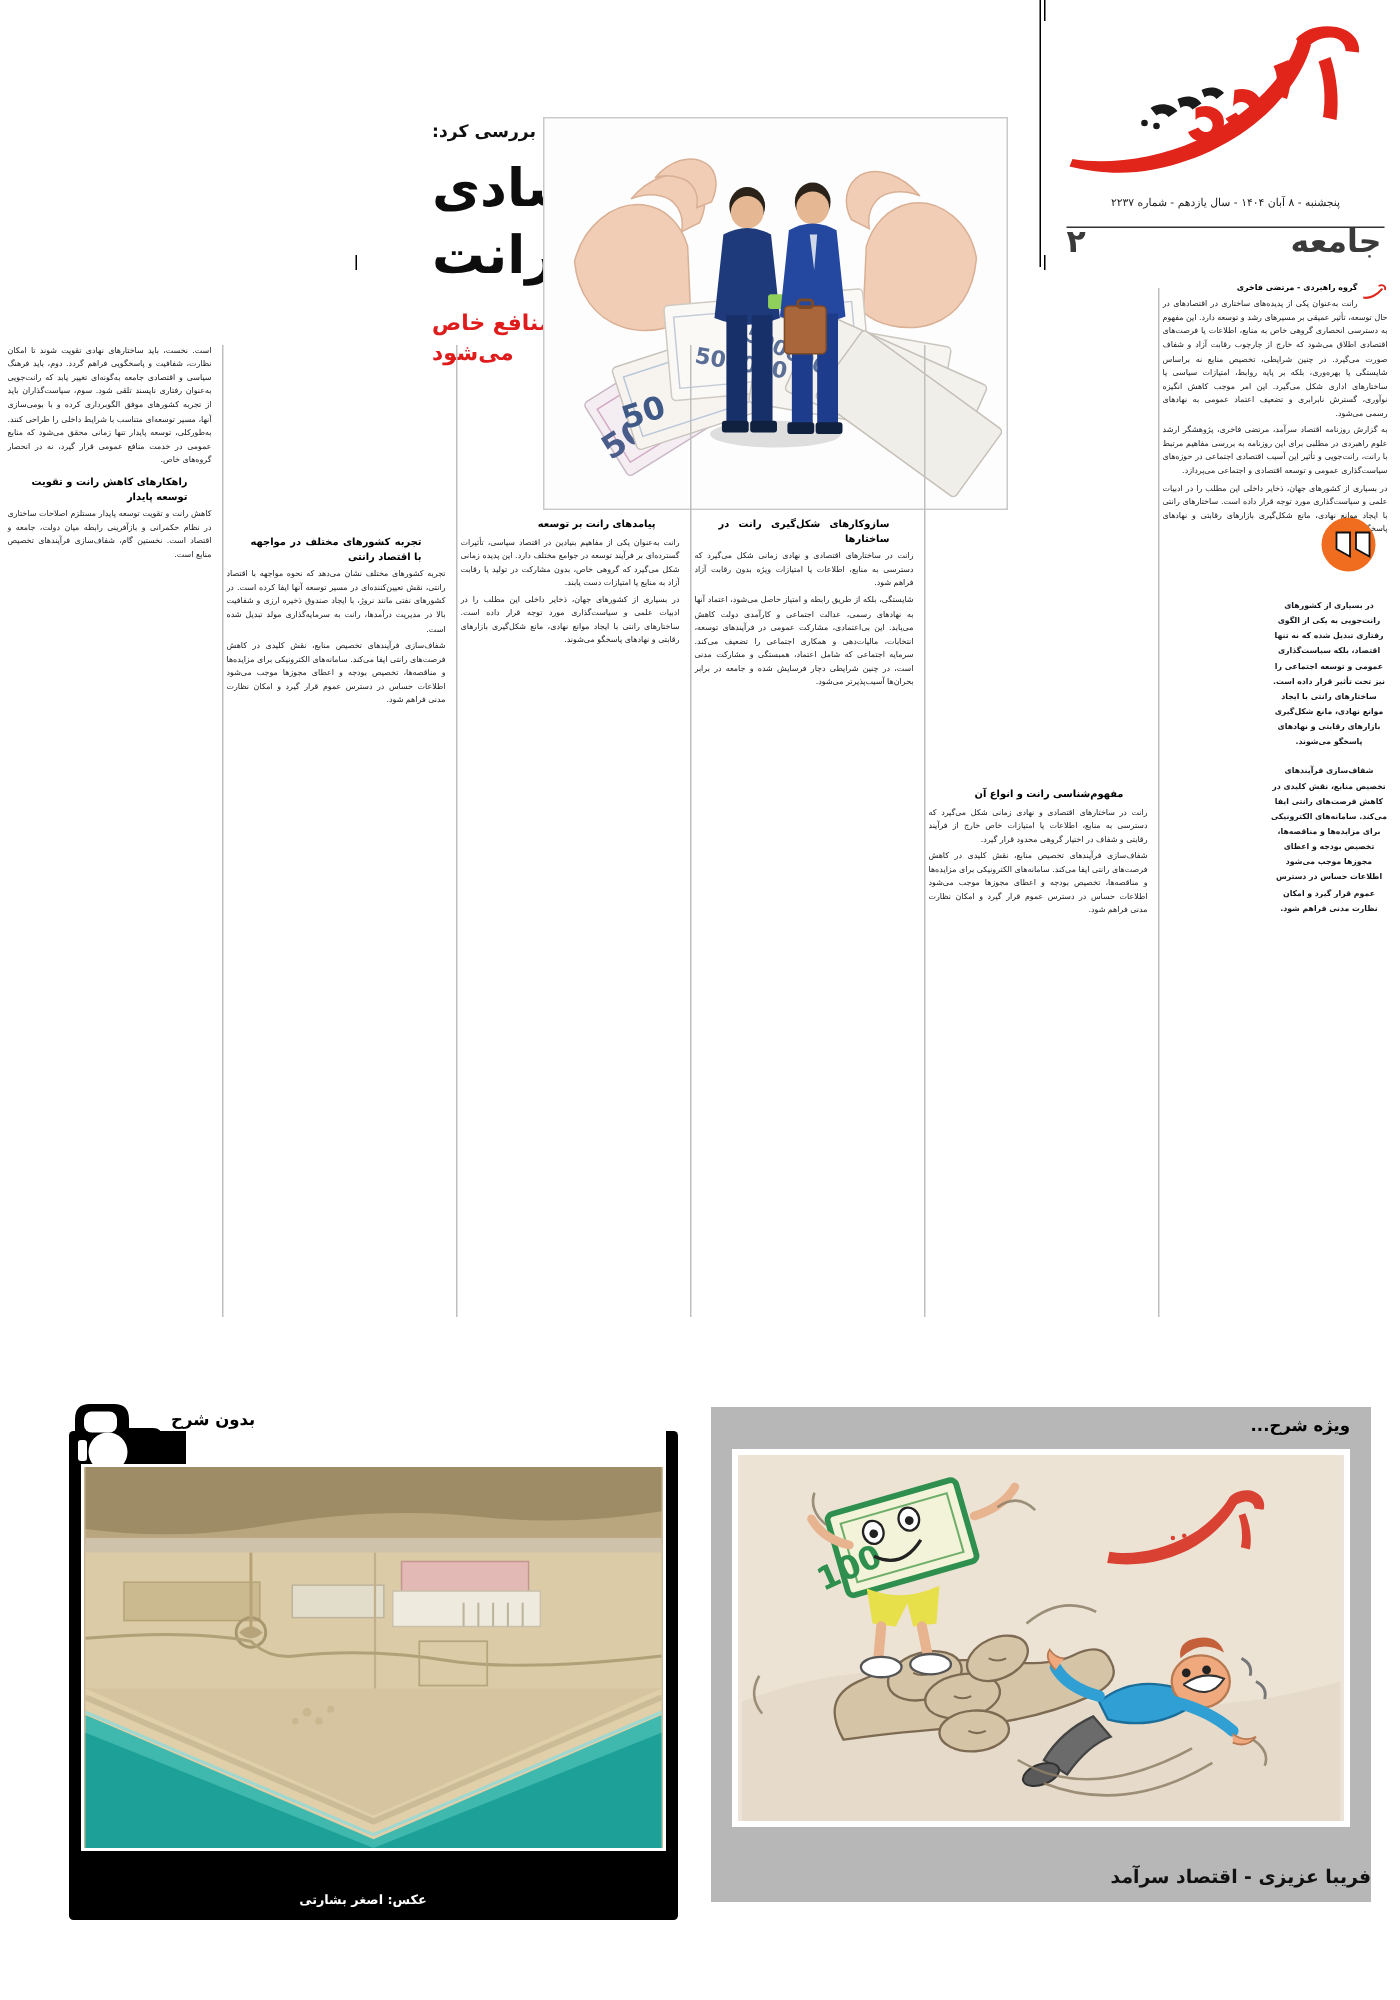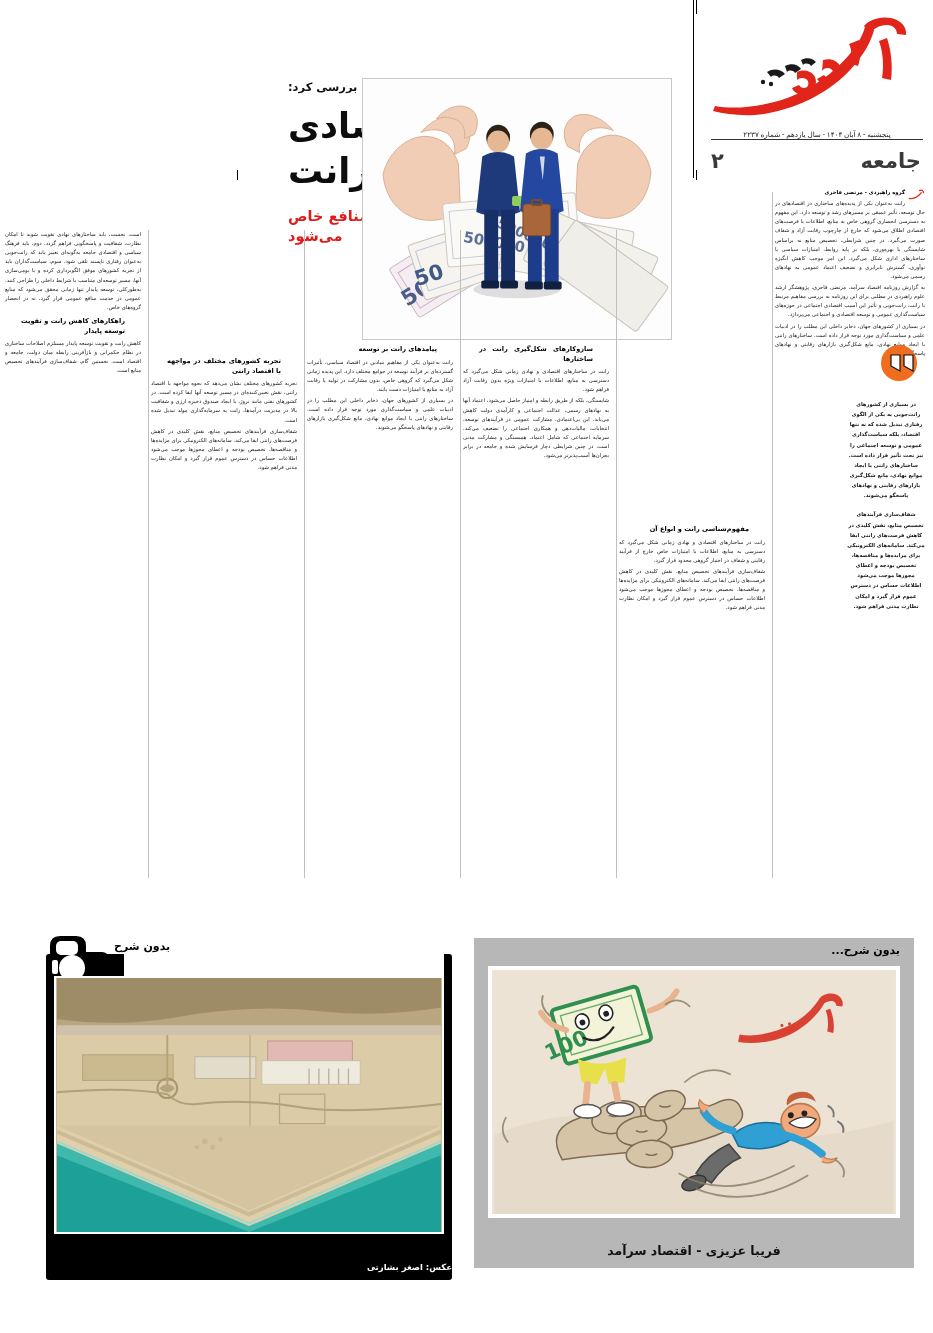--- a/index.html
+++ b/index.html
@@ -19,23 +19,22 @@
   }
   .logo-wrap {
     position: absolute; right: 8px; top: 14px;
     width: 224px; height: 110px;
   }
   .logo-svg { width: 100%; height: 100%; }
   .dateline {
     position: absolute; right: 10px; top: 130px;
     width: 212px; text-align: center;
     font-size: 7.2px; color: #1a1a1a; letter-spacing: .2px;
-    border-bottom: 1px solid #333; padding-bottom: 0;
+    border-bottom: 1px solid #333; padding-bottom: 12px;
     direction: rtl;
-    font-family: Liberation Serif, serif;
   }
   .section-row {
     position: absolute; right: 12px; top: 145px;
     width: 210px; height: 32px;
     display: flex; align-items: center; justify-content: space-between;
     direction: rtl;
   }
   .section-name { font-size: 21px; font-weight: 700; color: #3a3a3a; }
   .page-num { font-size: 21px; font-weight: 700; color: #3a3a3a; }
 
@@ -125,21 +124,21 @@
     width: 390px; height: 258px;
     border: 2px solid #fff; overflow: hidden; background:#cbb894;
   }
   .photo-img svg { display:block; width:100%; height:100%; }
   .photo-strip {
     position: absolute; left: 92px; top: 18px;
     width: 320px; height: 32px; background: #fff;
   }
   .photo-credit {
     position: absolute; left: 0; right: 0; bottom: 8px;
-    text-align: right; font-size: 8.5px; font-weight: 800;
+    text-align: center; font-size: 8.5px; font-weight: 800;
     color: #fff; direction: rtl;
   }
 
   
   .cartoon-panel {
     position: absolute; left: 474px; top: 938px;
     width: 440px; height: 330px;
     background: #b7b7b7; padding: 6px;
   }
   .cartoon-nocap {
@@ -148,21 +147,21 @@
   }
   .cartoon-inner {
     position: absolute; left: 14px; top: 28px;
     width: 412px; height: 252px;
     background: #ece4d8; border: 4px solid #fff;
     overflow: hidden;
   }
   .cartoon-inner svg { display:block; width: 100%; height: 100%; }
   .cartoon-credit {
     position: absolute; left: 0; right: 0; bottom: 10px;
-    text-align: center; font-size: 12.5px; font-weight: 800;
+    font-size: 12.5px; font-weight: 800;
     color: #111; direction: rtl;
   }
 </style>
 </head>
 <body>
 
 <div class="page">
 
   <div class="tick" style="right:236px; top:0; width:1px; height:14px;"></div>
   <div class="tick" style="right:236px; top:170px; width:1px; height:10px;"></div>
@@ -380,21 +379,21 @@
           <circle cx="166" cy="164" r="2.4"></circle>
             <circle cx="142" cy="172" r="2.2"></circle>
         </g>
         <rect x="226" y="118" width="46" height="30" fill="none" stroke="#b7a57e" stroke-width="1.2"></rect>
       </svg>
     </div>
     <div class="photo-credit">عکس: اصغر بشارتی</div>
   </div>
 
   <div class="cartoon-panel">
-    <div class="cartoon-nocap">بدون شرح...</div>
+    <div class="cartoon-nocap">ویژه شرح...</div>
     <div class="cartoon-inner">
       <svg viewBox="0 0 412 252" xmlns="http://www.w3.org/2000/svg">
         <rect width="412" height="252" fill="#ece3d5"></rect>
 
         <g fill="#d93a2b" opacity=".95" transform="translate(250,26) scale(.78)">
           <path d="M4 52 C24 56, 52 50, 74 38 C92 28, 104 14, 110 4 L118 7 C112 20, 98 36, 80 47 C58 60, 30 66, 2 62 Z"></path>
           <path d="M110 4 C114 -1, 124 -4, 132 -1 C139 2, 142 9, 140 15 L132 14 C132 10, 128 7, 123 8 C118 9, 113 12, 111 15 Z"></path>
           <path d="M124 18 C128 28, 130 40, 128 50 L120 48 C122 39, 121 28, 118 20 Z"></path>
           <circle cx="60" cy="40" r="2"></circle>
             <circle cx="70" cy="38" r="2"></circle>

